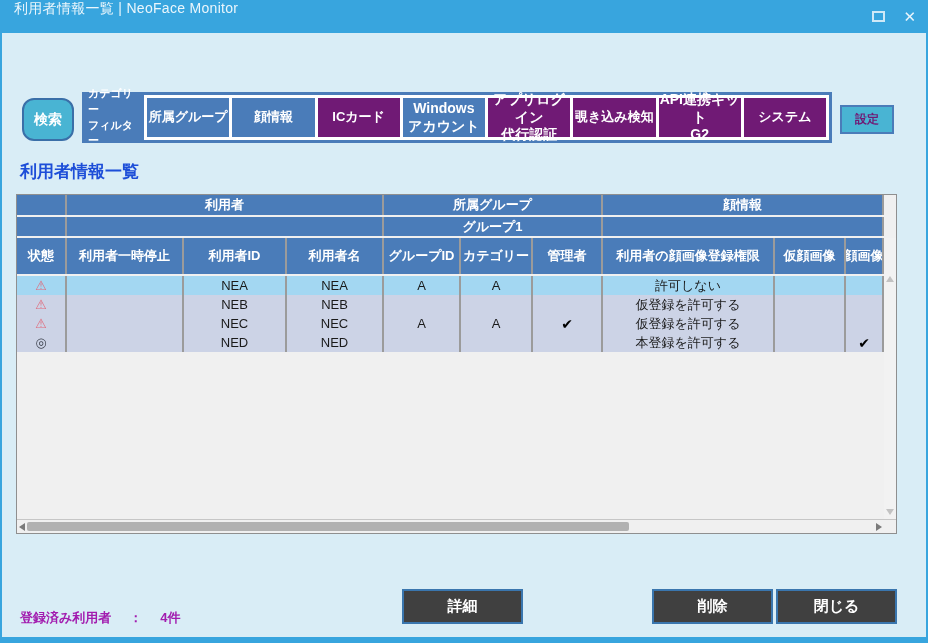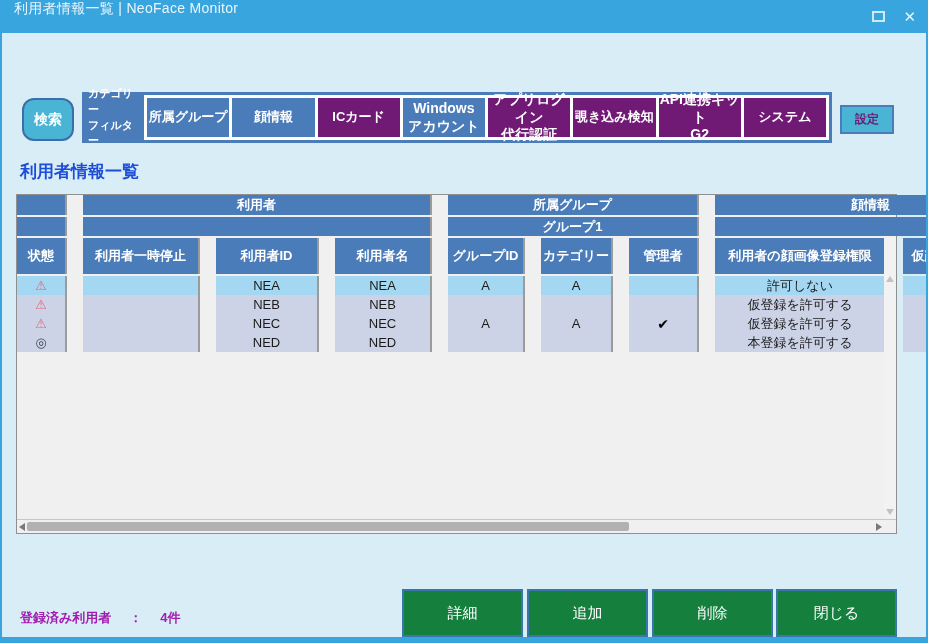--- a/index.html
+++ b/index.html
@@ -52,21 +52,21 @@
     background:#49b4d3; border:2px solid #4a7cb9; color:#701a75; font-size:12px; font-weight:bold;
     display:flex; align-items:center; justify-content:center;
   }
   
   .page-title { position:absolute; left:18px; top:158px; font-size:17px; font-weight:bold; color:#1d4ed8; }
   
   .table-wrap {
     position:absolute; left:14px; top:192px; width:881px; height:340px;
     background:#f0f0f0; border:1px solid #8f8f8f;
   }
-  .grid-row { display:grid; grid-template-columns:50px 117px 103px 97px 77px 72px 70px 172px 71px 38px;gap:16px; }
+  .grid-row { display:grid; grid-template-columns:50px 117px 103px 97px 77px 72px 70px 172px 71px 38px; }
   .hrow { margin-bottom:2px; }
   .hcell {
     background:#4a7cb9; color:#fff; font-weight:bold; font-size:13px;
     display:flex; align-items:center; justify-content:center;
     border-right:2px solid #9b9b9b; overflow:hidden; white-space:nowrap;
   }
   .g1 { height:20px; } .g2 { height:19px; } .ch { height:36px; }
   .span3 { grid-column:span 3; }
   .drow { height:19px; }
   .dcell {
@@ -88,22 +88,22 @@
   .hscroll {
     position:absolute; left:0; right:0; bottom:0; height:14px; background:#f0f0f0; border-top:1px solid #c6c6c6;
   }
   .hthumb { position:absolute; left:10px; top:2px; width:602px; height:9px; background:#b1b1b1; border-radius:2px; }
   .harr { position:absolute; top:3px; width:0; height:0; }
   .harr-left { left:2px; border-top:4px solid transparent; border-bottom:4px solid transparent; border-right:6px solid #7a7a7a; }
   .harr-right { right:14px; border-top:4px solid transparent; border-bottom:4px solid transparent; border-left:6px solid #7a7a7a; }
   
   .footer-count { position:absolute; left:18px; top:607px; font-size:13px; font-weight:bold; color:#a21caf; display:flex; gap:18px; }
   .footer-btn {
-    position:absolute; top:587px; width:121px; height:48px;
-    background:#15803d; border:2px solid #3a76ae; color:#fff; font-size:15px; font-weight:normal;
+    position:absolute; top:587px; width:121px; height:35px;
+    background:#404040; border:2px solid #3a76ae; color:#fff; font-size:15px; font-weight:bold;
     display:flex; align-items:center; justify-content:center;
   }
 </style>
 </head>
 <body>
 
 <div class="window">
 
   <div class="titlebar">
     <span class="title">利用者情報一覧 | NeoFace Monitor</span>
@@ -254,17 +254,16 @@
     </div>
   </div>
 
   <div class="footer-count">
     <span>登録済み利用者</span>
     <span>：</span>
     <span>4件</span>
   </div>
 
   <div class="footer-btn" style="left:400px">詳細</div>
-  <div class="footer-btn" style="left:525px">追加</div>
   <div class="footer-btn" style="left:650px">削除</div>
   <div class="footer-btn" style="left:774px">閉じる</div>
 
 </div>
 
 </body></html>

